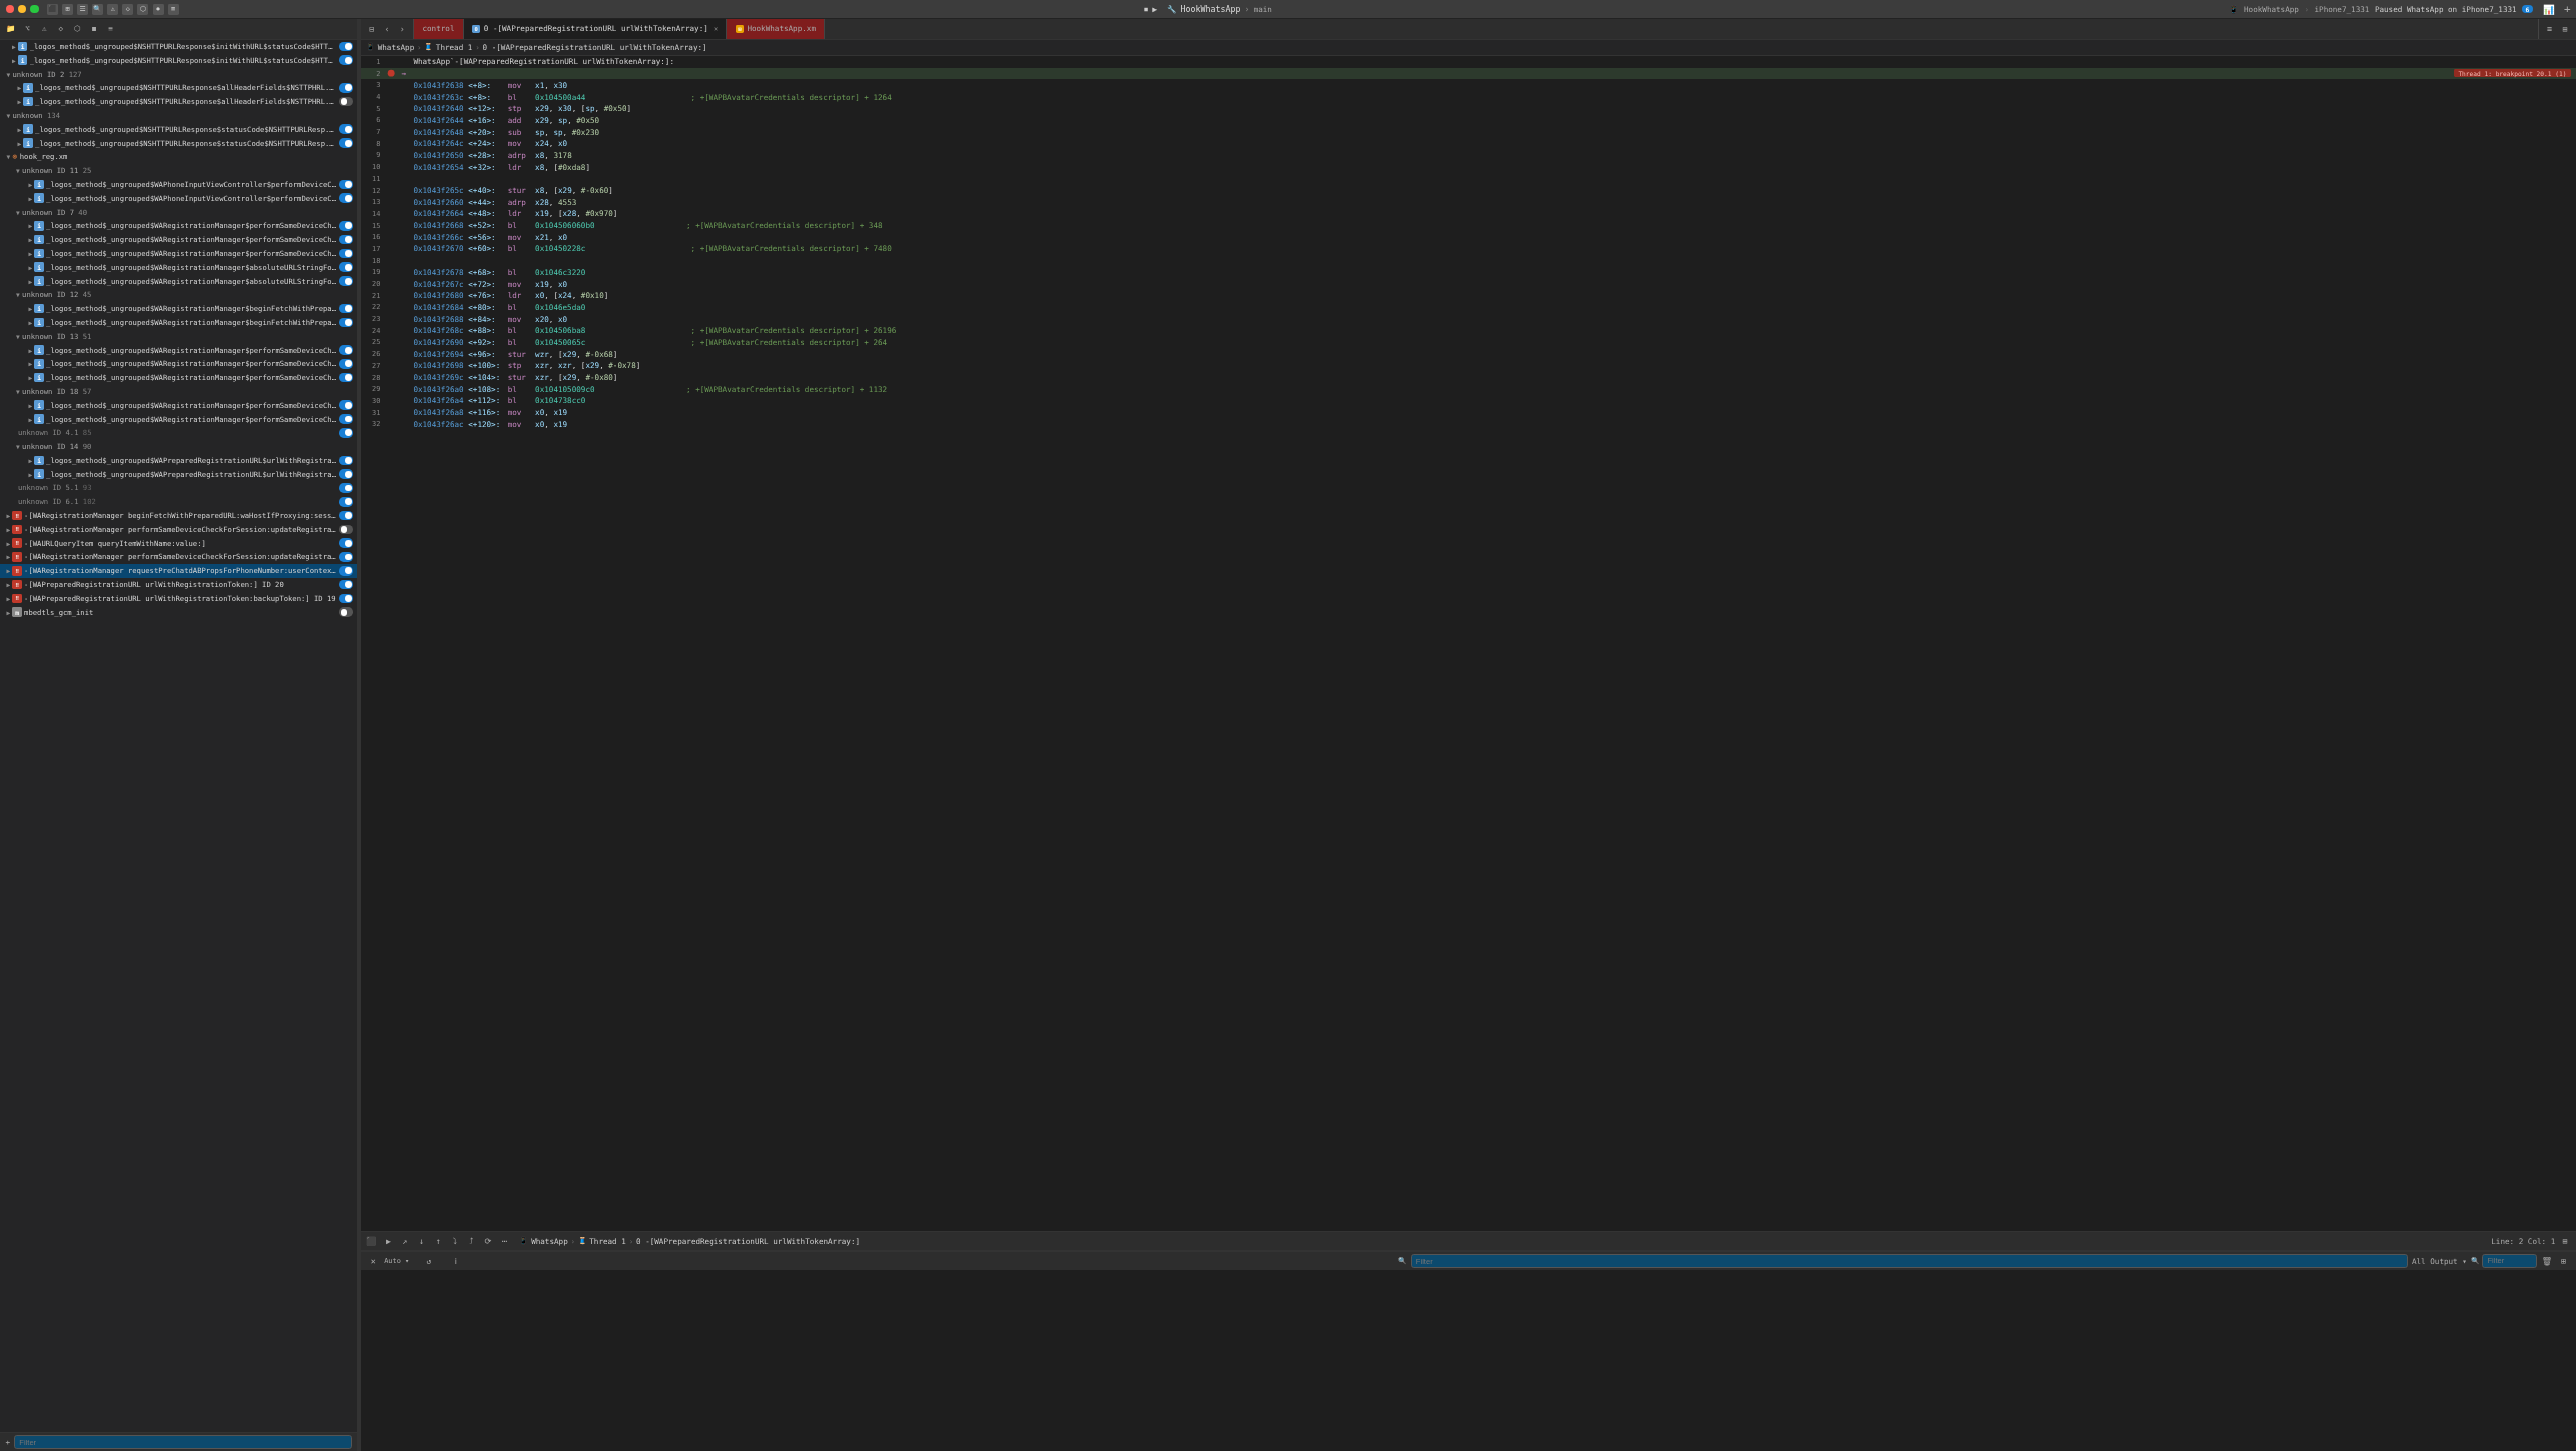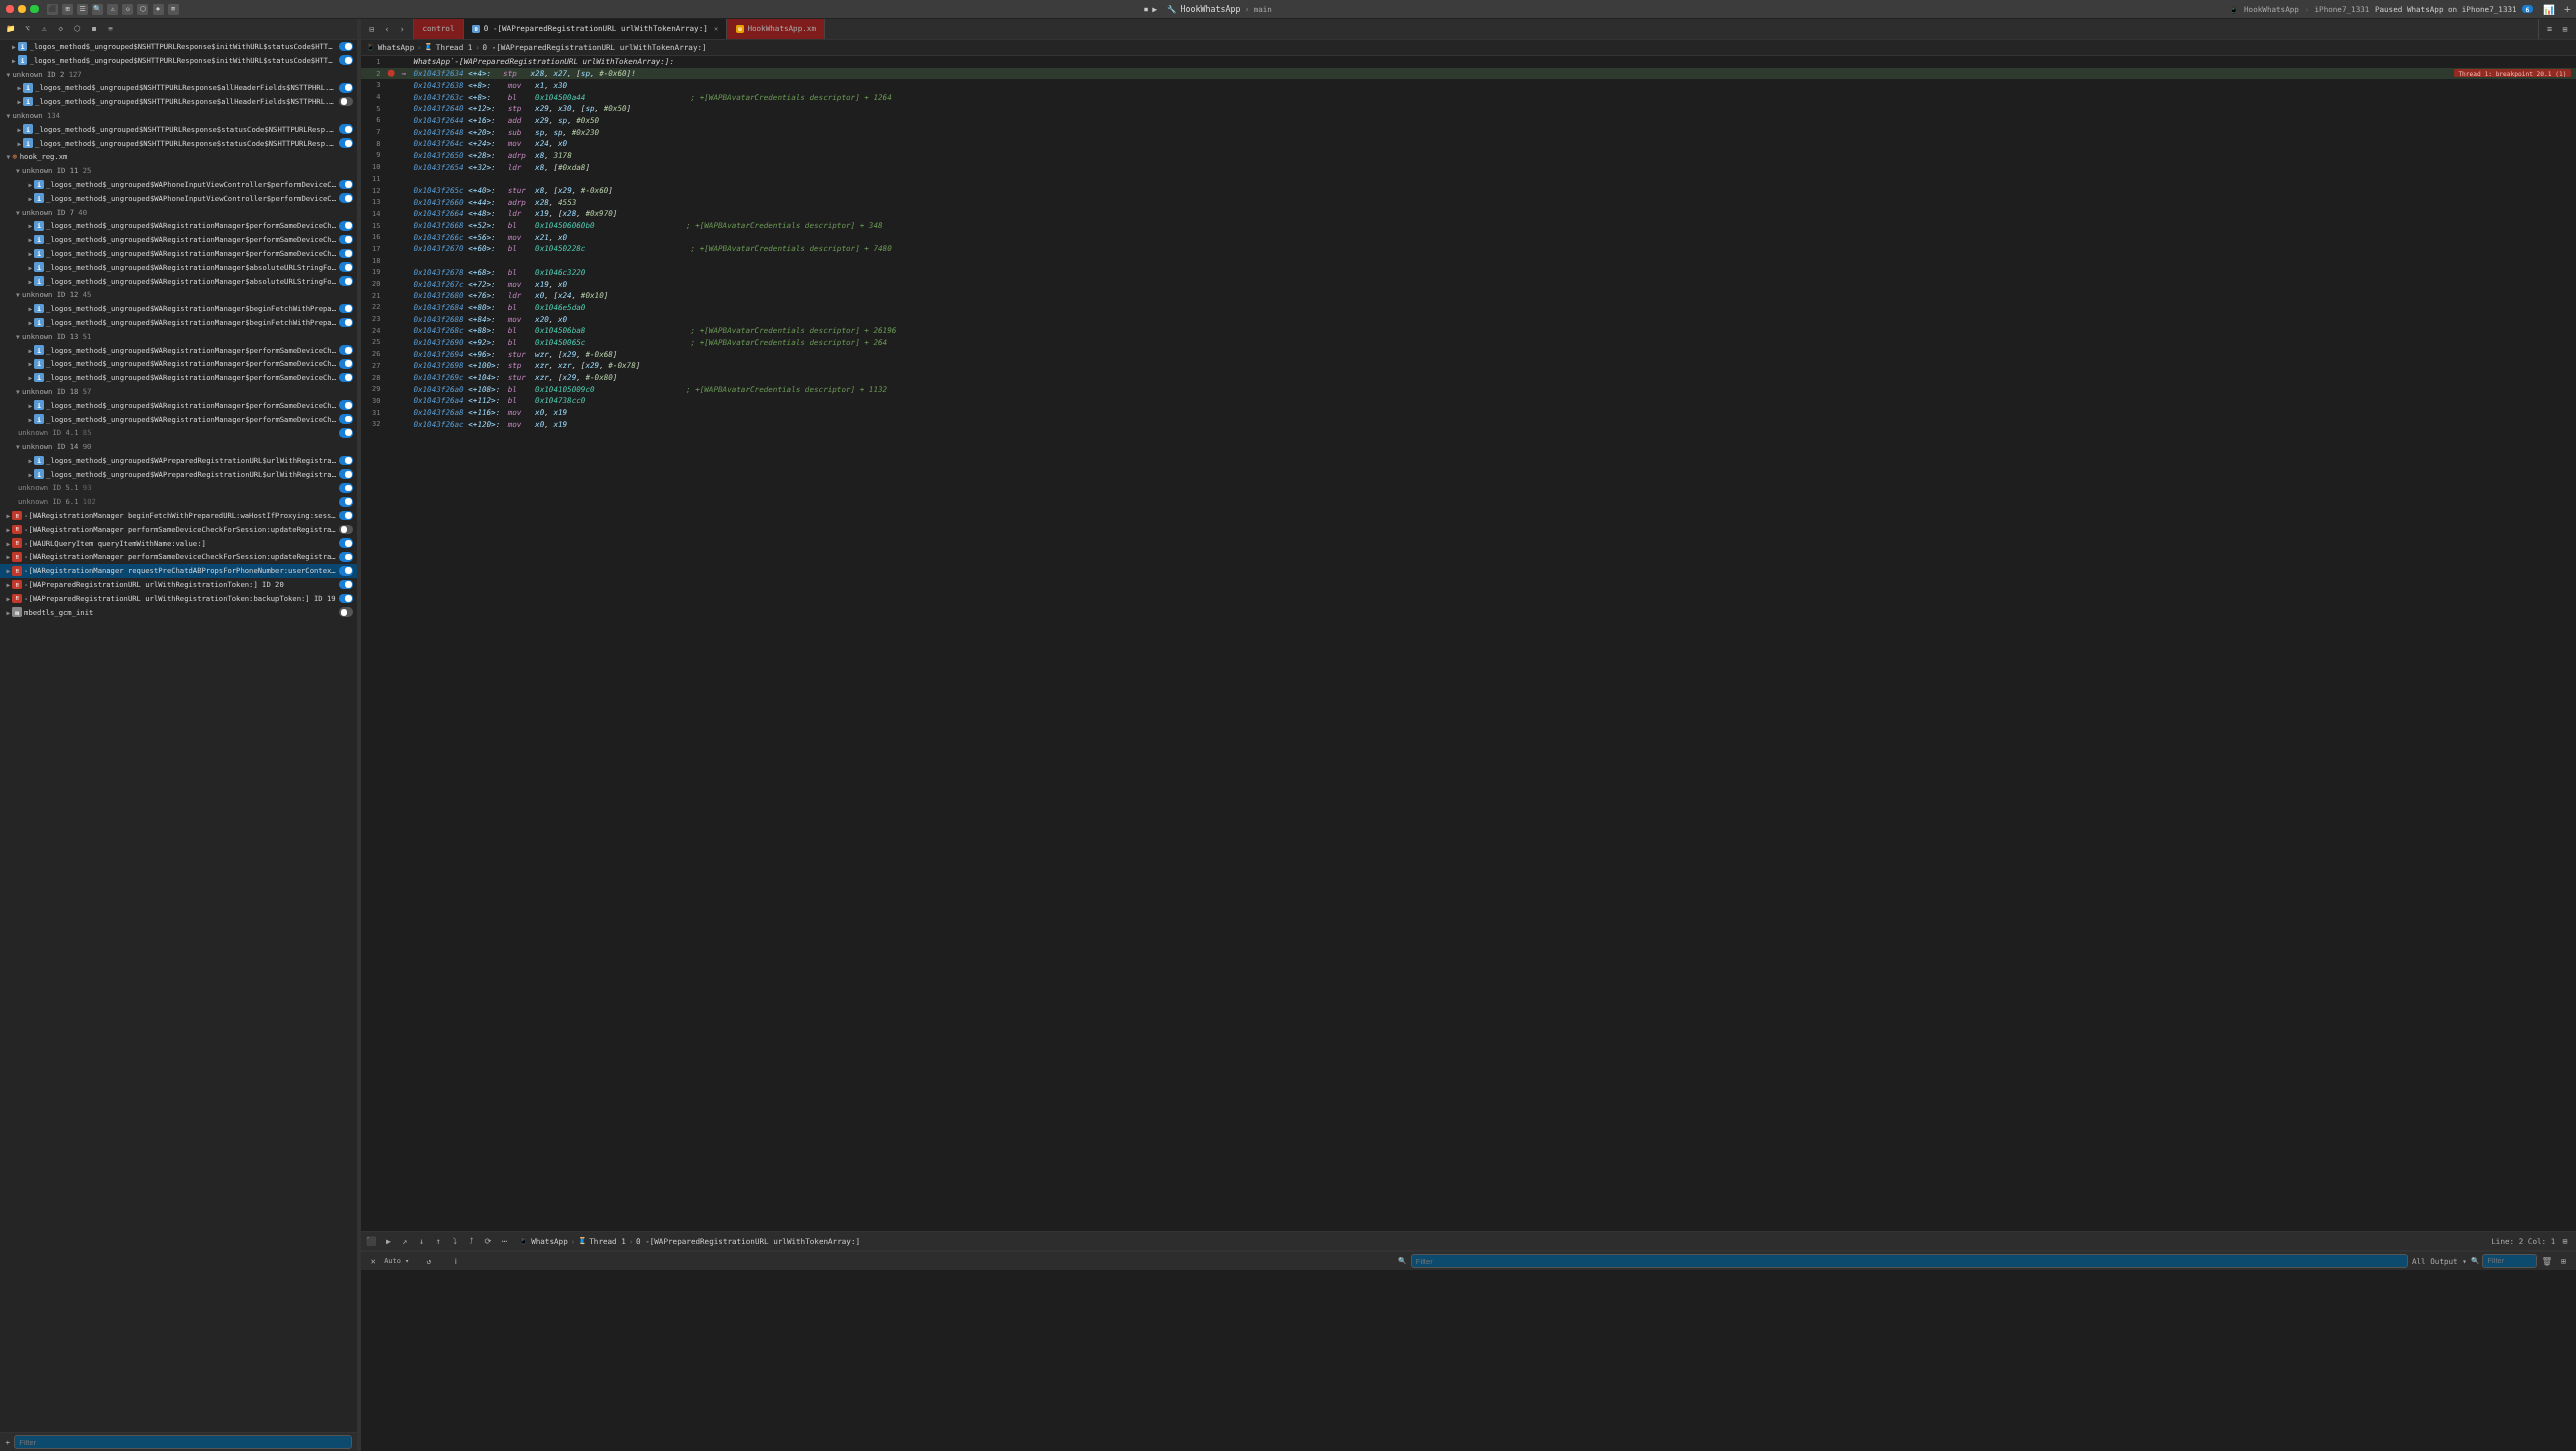--- a/index.html
+++ b/index.html
@@ -291,21 +291,20 @@
     .line-bp {
       width: 11px; min-width: 11px;
       display: flex; align-items: center; justify-content: center;
       color: #c0392b; font-size: 6.9px;
     }
     .line-content {
       flex: 1;
       padding-left: 2.8px;
       color: #d4d4d4;
       white-space: pre;
-      font-style: italic;
     }
     .line-content .addr { color: #569cd6; }
     .line-content .offset { color: #9cdcfe; }
     .line-content .mnemonic { color: #c586c0; padding-left: 2.8px; }
     .line-content .reg { color: #9cdcfe; }
     .line-content .imm { color: #b5cea8; }
     .line-content .comment { color: #6a9955; }
     .line-content .comment-addr { color: #4ec9b0; }
     .line-arrow {
       width: 13.8px; min-width: 13.8px;
@@ -794,21 +793,20 @@
         </div>
 
         <div class="code-line current" style="position:relative;">
           <div class="line-num">2</div>
           <div class="line-bp">
             <svg width="8.3" height="8.3" viewBox="0 0 12 12">
                 <circle cx="6" cy="6" r="5" fill="#c0392b"></circle>
               </svg>
           </div>
           <div class="line-arrow" style="color:#c586c0;">→</div>
-          <div class="line-content"><span class="addr">0x1043f2634</span> <span class="offset">&lt;+4&gt;:</span>  <span class="mnemonic">stp</span>   <span class="reg">x28</span>, <span class="reg">x27</span>, [<span class="reg">sp</span>, <span class="imm">#-0x60</span>]!</div>
           <div class="line-right"><span class="bp-badge">Thread 1: breakpoint 20.1 (1)</span></div>
         </div>
 
         <div class="code-line">
           <div class="line-num">3</div>
           <div class="line-bp"></div>
           <div class="line-arrow"></div>
           <div class="line-content"><span class="addr">0x1043f2638</span> <span class="offset">&lt;+8&gt;:</span>   <span class="mnemonic">mov</span>   <span class="reg">x1</span>, <span class="reg">x30</span></div>
         </div>
 

